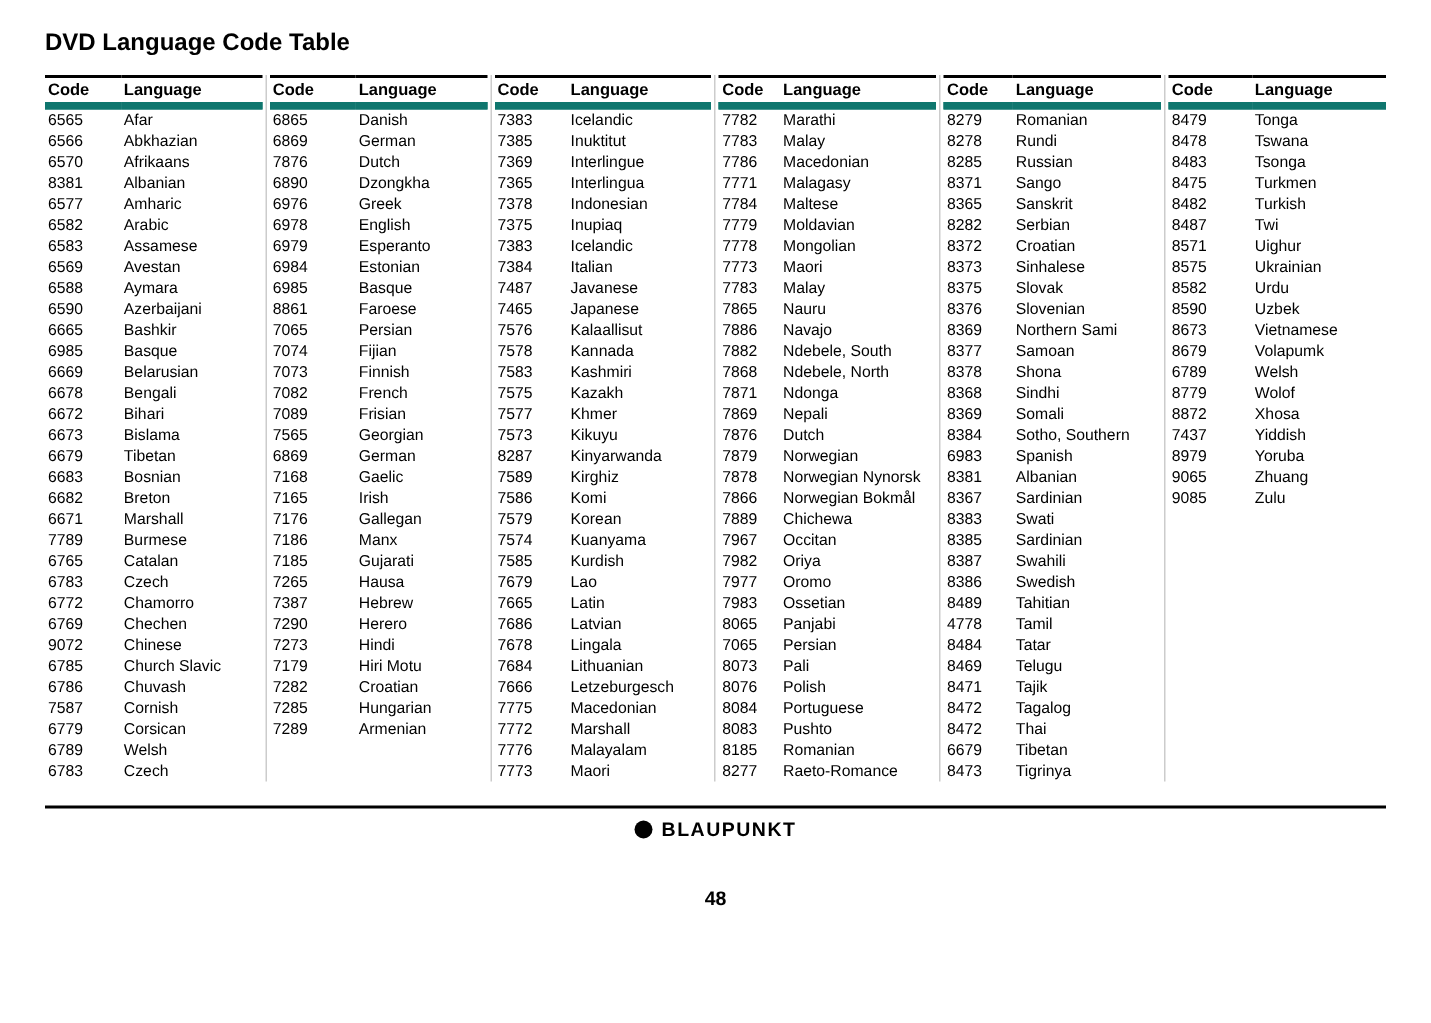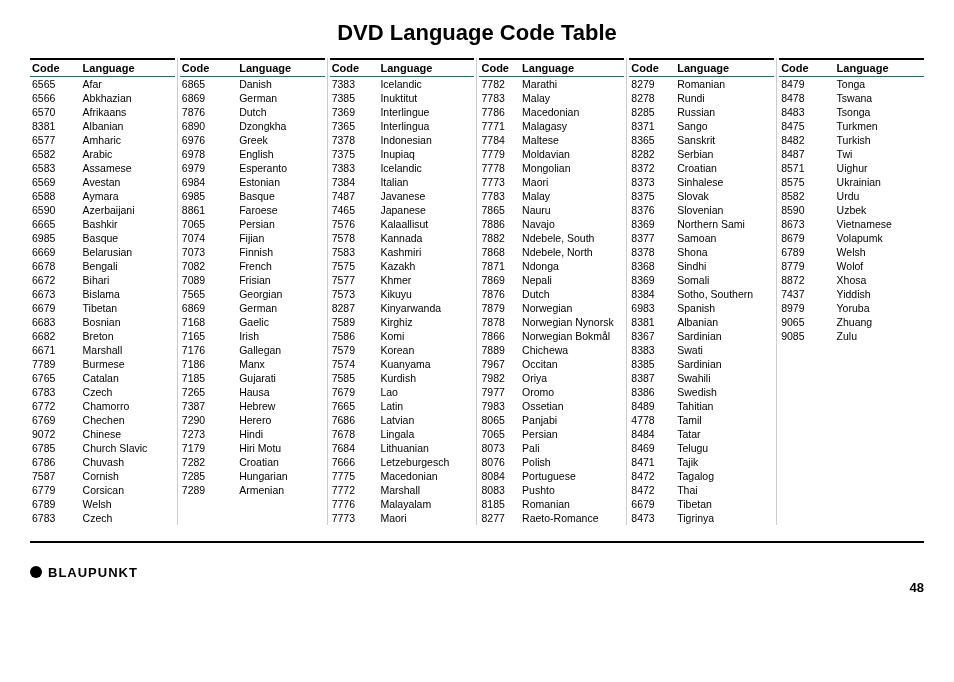--- a/index.html
+++ b/index.html
@@ -6,22 +6,22 @@
     body {
       background: #fff;
       font-family: Arial, Helvetica, sans-serif;
       font-size: 11px;
       color: #000;
       width: 954px;
       min-height: 682px;
       padding: 20px 30px 20px 30px;
     }
     h1 {
-      text-align: center;
-      font-size: 22px;
+      text-align: left;
+      font-size: 16px;
       font-weight: bold;
       margin-bottom: 12px;
       font-family: Arial, Helvetica, sans-serif;
     }
     .table-container {
       display: flex;
       gap: 0;
       width: 100%;
     }
     .col-group {
@@ -29,41 +29,42 @@
       min-width: 0;
     }
     table {
       width: 100%;
       border-collapse: collapse;
     }
     thead th {
       font-weight: bold;
       font-size: 11px;
       border-top: 2px solid #000;
-      border-bottom: 1px solid #0f766e;
+      border-bottom: 5px solid #0f766e;
       padding: 2px 4px 2px 2px;
       text-align: left;
       white-space: nowrap;
     }
     tbody td {
       padding: 1px 4px 1px 2px;
       font-size: 10.5px;
       white-space: nowrap;
     }
     tbody td:first-child {
       font-weight: normal;
       min-width: 38px;
     }
     .footer {
       display: flex;
       justify-content: space-between;
       align-items: center;
       margin-top: 16px;
       border-top: 2px solid #000;
       padding-top: 6px;
+      flex-direction: column;
     }
     .brand {
       display: flex;
       align-items: center;
       gap: 6px;
       font-weight: 900;
       font-size: 13px;
       letter-spacing: 1px;
     }
     .brand-dot {

